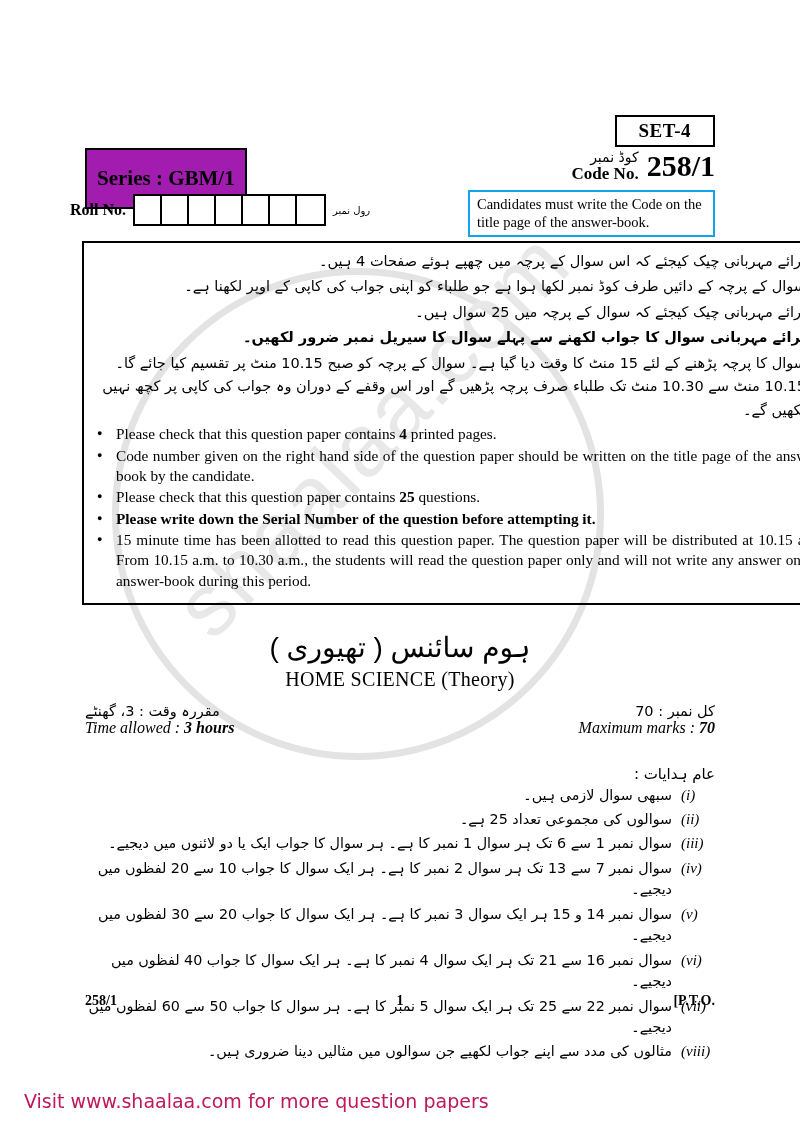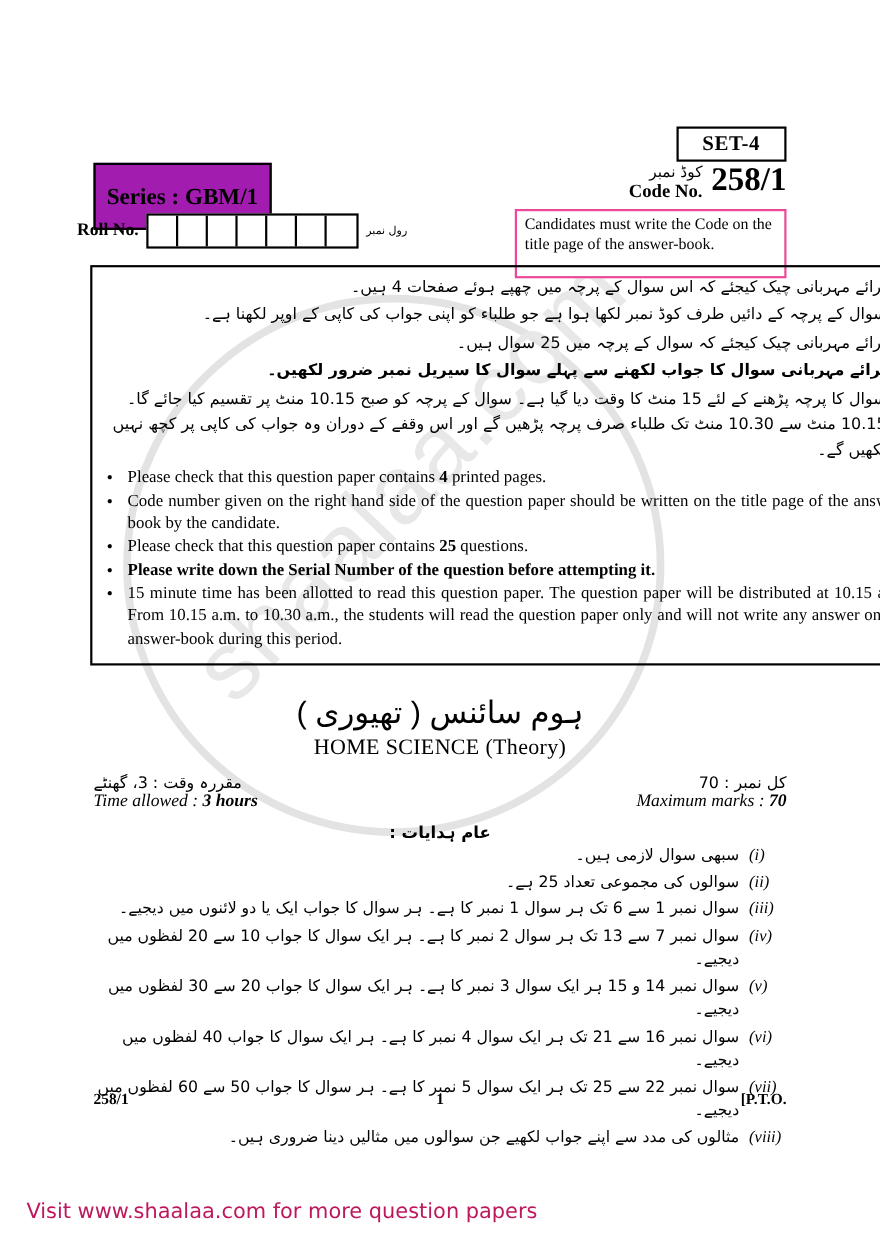--- a/index.html
+++ b/index.html
@@ -65,21 +65,21 @@
     padding: 16px 10px;
     font-weight: bold;
     font-size: 21px;
     background: #a21caf;
   }
 
   .code-wrap {
     position: absolute;
     right: 85px; top: 150px;
     display: flex;
-    align-items: flex-start;
+    align-items: center;
     gap: 8px;
   }
   .code-label-stack { text-align: right; line-height: 1; }
   .code-urdu {
     font-size: 14px;
     font-family: "DejaVu Sans", sans-serif;
     display: block;
     margin-bottom: 1px;
   }
   .code-en { font-weight: bold; font-size: 17px; display: block; }
@@ -98,22 +98,22 @@
     width: 27px; height: 28px;
     border-right: 2px solid #000;
   }
   .roll-cell:last-child { border-right: none; }
   .roll-urdu { font-size: 10px; font-family: "DejaVu Sans", sans-serif; }
 
   .candidates-box {
     position: absolute;
     right: 85px; top: 190px;
     width: 247px;
-    border: 2px solid #ec4899;
-    padding: 3px 7px 20px;
+    border: 2px solid #0ea5e9;
+    padding: 3px 7px 4px;
     font-size: 14.5px;
     line-height: 1.25;
     background: #fff;
   }
 
   
   .instr-box {
     position: absolute;
     left: 82px; top: 241px;
     width: 754px;
@@ -186,26 +186,25 @@
     direction: rtl;
   }
   .marks-line.en span {
     font-style: italic;
     font-size: 16px;
   }
   .marks-line.en b { font-weight: bold; font-style: italic; }
 
   
   .gen-head {
-    text-align: center;
-    margin: 10px 85px 2px 85px;
+    text-align: right;
+    margin: 28px 85px 2px 85px;
     font-family: "DejaVu Sans", sans-serif;
     font-size: 15px;
     direction: rtl;
-    font-weight: bold;
   }
   .gen-list {
     margin: 0 85px 0 85px;
     direction: rtl;
   }
   .gen-item {
     display: flex;
     flex-direction: row;
     align-items: baseline;
     justify-content: flex-start;

